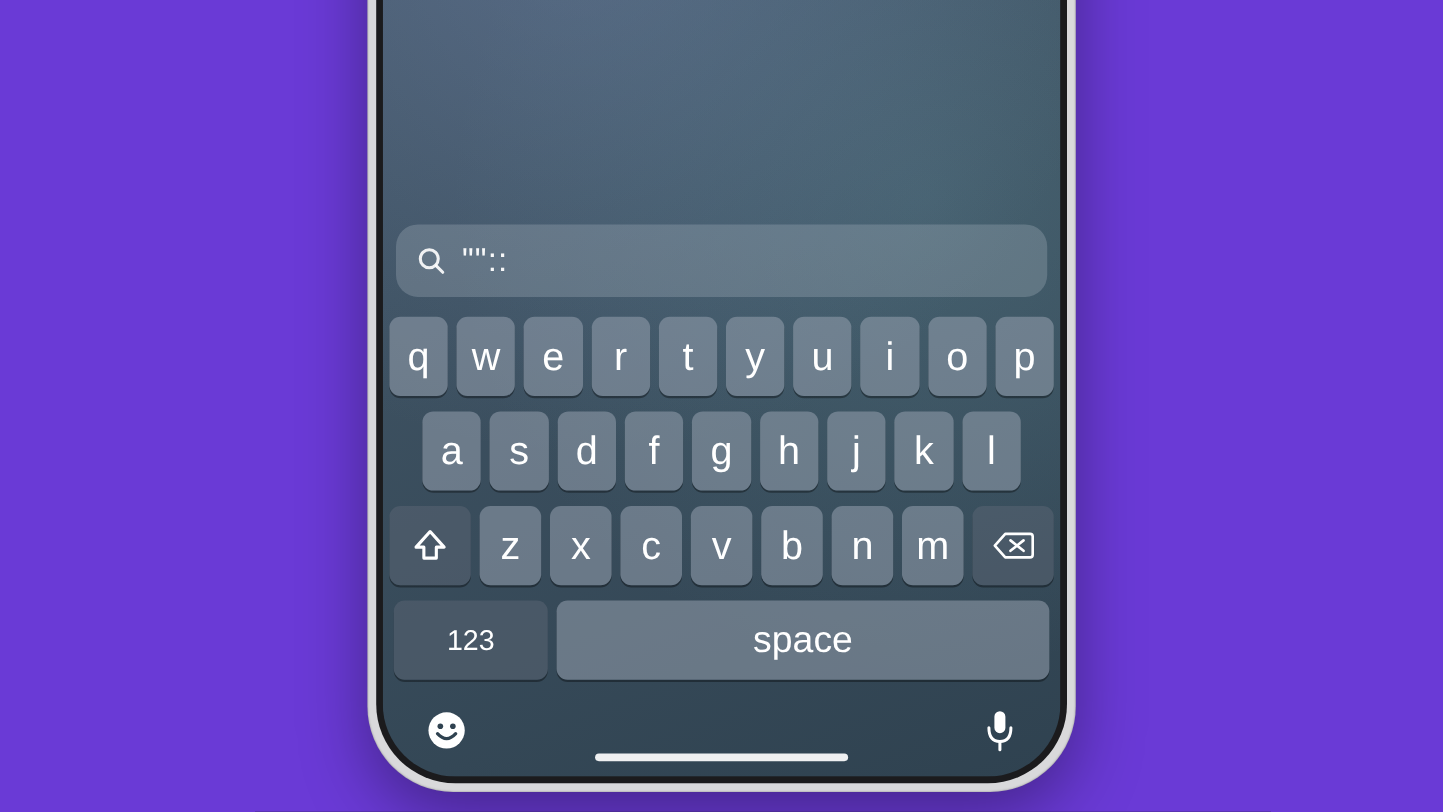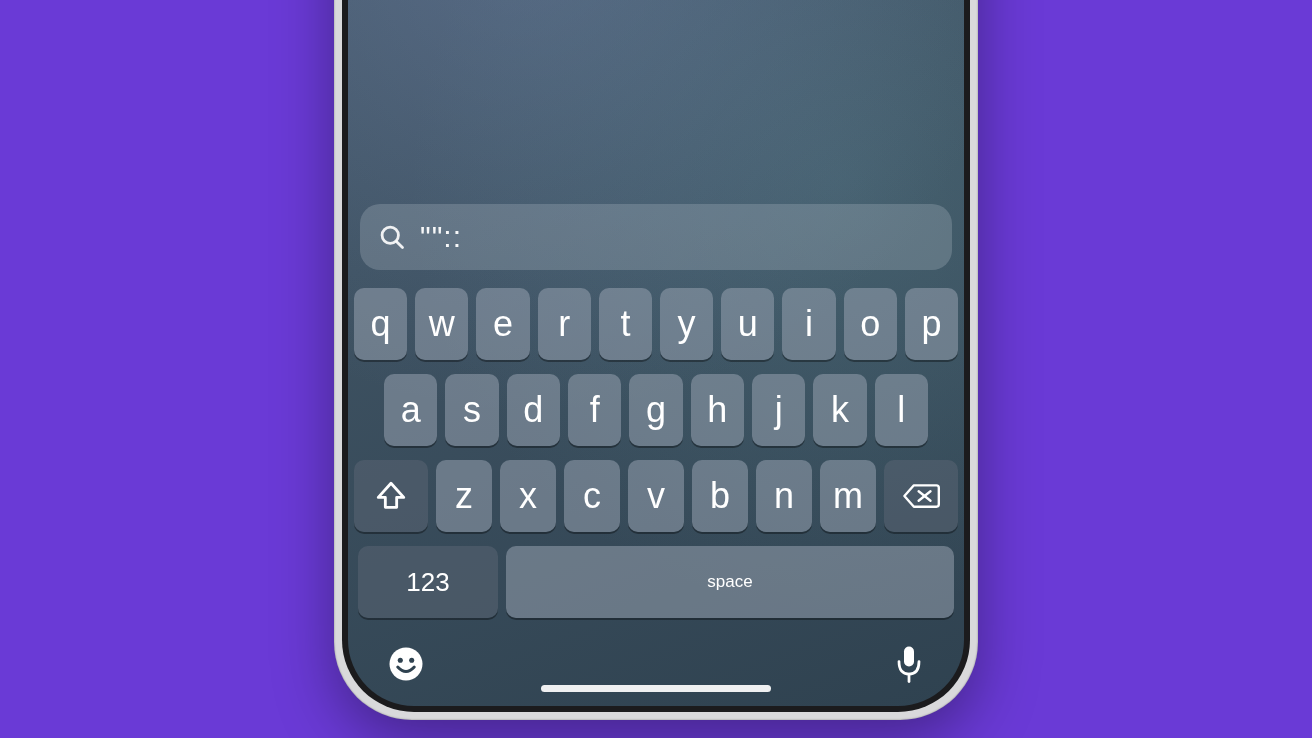--- a/index.html
+++ b/index.html
@@ -78,21 +78,21 @@
     font-size: 36px;
     font-weight: 400;
     box-shadow: 0 2px 0 rgba(0,0,0,0.35);
     user-select: none;
   }
   .key.letter { background: rgba(150,160,175,0.55); }
   .key.mod    { background: rgba(90,100,115,0.55); }
   .key.shift, .key.backspace { flex: 0 0 74px; }
   .row4 { gap: 8px; padding: 0 4px; }
   .key.fn     { background: rgba(90,100,115,0.55); flex: 0 0 140px; font-size: 26px; }
-  .key.space  { background: rgba(150,160,175,0.55); flex: 1; font-size: 17px; text-align: center; }
+  .key.space  { background: rgba(150,160,175,0.55); flex: 1; font-size: 34px; text-align: center; }
   .key.action { background: rgba(90,100,115,0.55); flex: 0 0 160px; font-size: 26px; color: rgba(255,255,255,0.55); }
   .bottom-bar {
     display: flex;
     justify-content: space-between;
     align-items: center;
     padding: 14px 40px 22px 40px;
   }
   .bottom-bar .icon { color: #fff; display:flex; }
   .home-indicator {
     position: absolute;

